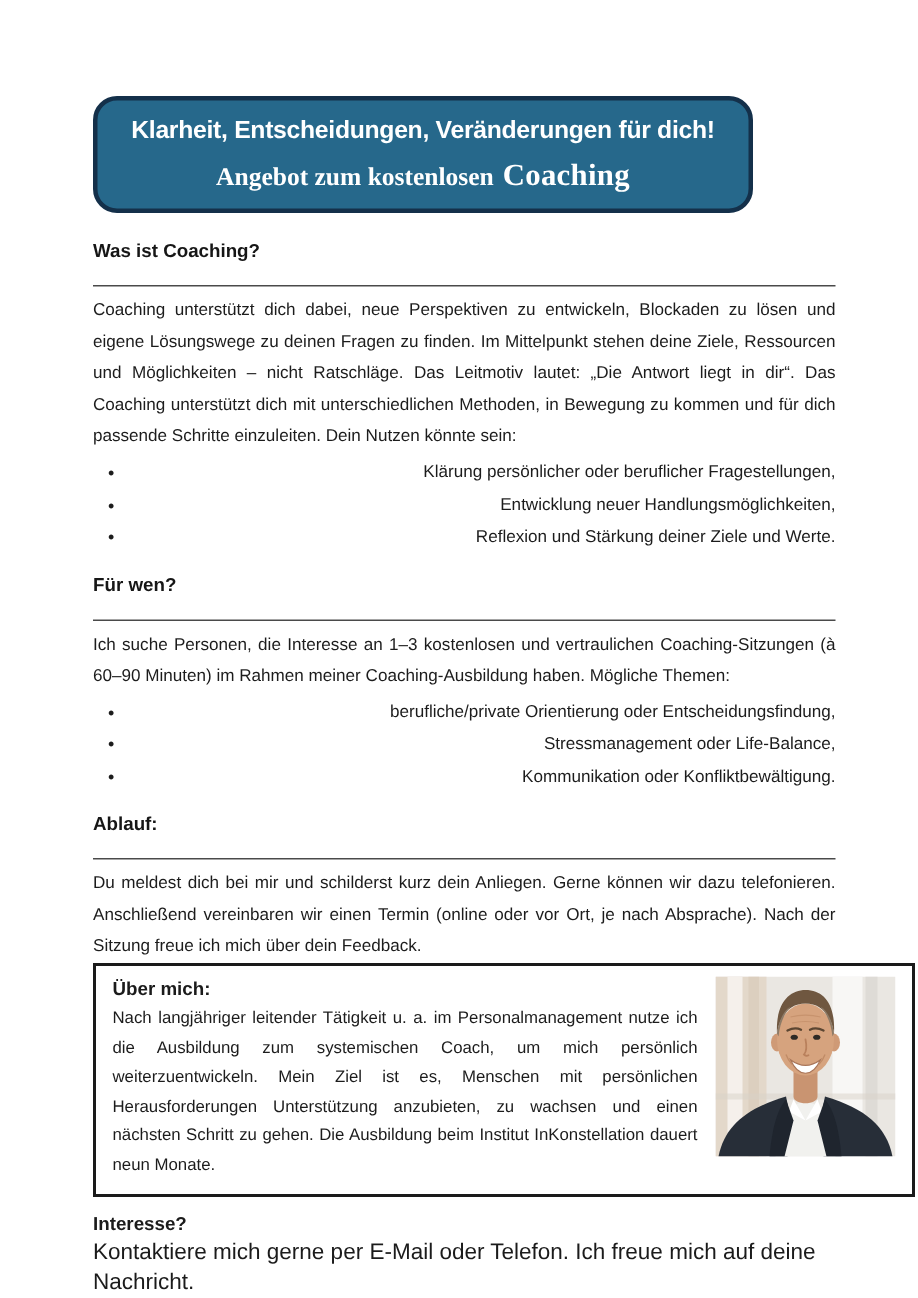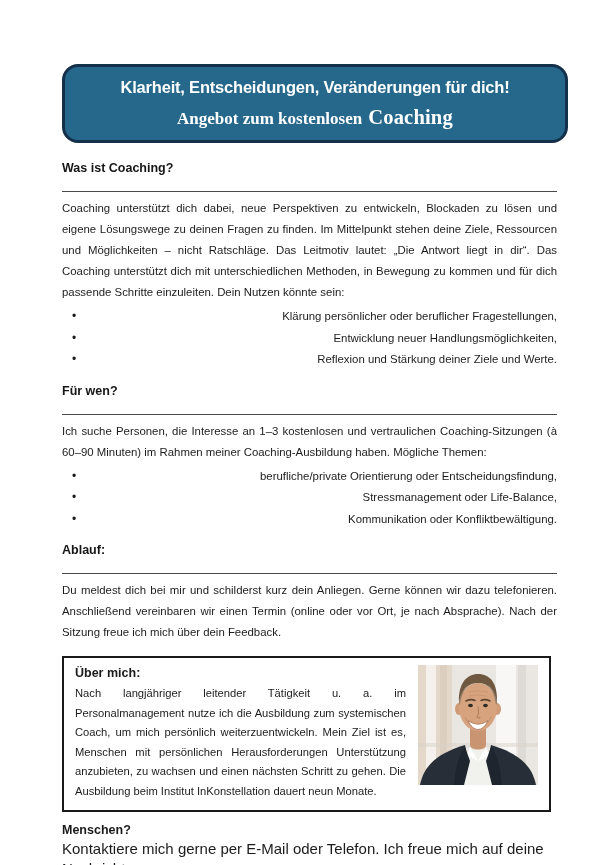--- a/index.html
+++ b/index.html
@@ -9,21 +9,21 @@
     font-family: "Liberation Sans", "DejaVu Sans", sans-serif;
     color: #1b1b1b;
     overflow: hidden;
     position: relative;
   }
   .page { padding: 0 55px 0 62px; width: 612px; height: 865px; }
 
   
   .banner {
     margin-top: 64px;
-    width: 506px;
+    width: 440px;
     background: #26688b;
     border: 3px solid #14304a;
     border-radius: 16px;
     color: #ffffff;
     text-align: center;
     padding: 6px 6px;
     font-weight: bold;
   }
   .banner-line1 { font-size: 16.5px; line-height: 29px; letter-spacing: -0.2px; white-space: nowrap; }
   .banner-line2 { font-size: 17px;  line-height: 30px; white-space: nowrap; font-family: Liberation Serif, serif; }
@@ -57,22 +57,21 @@
     text-align: right;
   }
   ul.bullets li::before {
     content: "•";
     position: absolute; left: 10px; top: 0;
     font-size: 12px;
   }
 
   
   .about-box {
-    margin-top: 13px;
-    width: 489px;
+    width: 548px;
     border: 2px solid #1a1a1a;
     padding: 6px 11px 8px 11px;
     overflow: hidden;
   }
   .about-box .photo {
     float: right;
     width: 120px; height: 120px;
     margin-left: 12px; margin-top: 1px;
     display: block;
   }
@@ -174,21 +173,21 @@
       <path d="M47,52 Q48.5,56 51,58.5" stroke="#c08b66" stroke-width="0.9" fill="none"></path>
       <path d="M73,52 Q71.5,56 69,58.5" stroke="#c08b66" stroke-width="0.9" fill="none"></path>
 
       <path d="M50,27 Q60,24.5 70,27" stroke="#c08b66" stroke-width="0.8" fill="none" opacity="0.7"></path>
       <path d="M51,31 Q60,29 69,31" stroke="#c08b66" stroke-width="0.8" fill="none" opacity="0.7"></path>
     </svg>
     <div class="about-heading">Über mich:</div>
     <div class="about-text">Nach langjähriger leitender Tätigkeit u. a. im Personalmanagement nutze ich die Ausbildung zum systemischen Coach, um mich persönlich weiterzuentwickeln. Mein Ziel ist es, Menschen mit persönlichen Herausforderungen Unterstützung anzubieten, zu wachsen und einen nächsten Schritt zu gehen. Die Ausbildung beim Institut InKonstellation dauert neun Monate.</div>
   </div>
 
-  <div class="contact-heading">Menschen?</div>
+  <div class="contact-heading">Interesse?</div>
   <div class="contact-intro">Kontaktiere mich gerne per E-Mail oder Telefon. Ich freue mich auf deine Nachricht.</div>
   <ul class="contact-list">
     <li>
       <span class="lbl">Name:</span><span>Sebastian Wandmacher</span>
     </li>
 
   </ul>
 
 </div>
 

